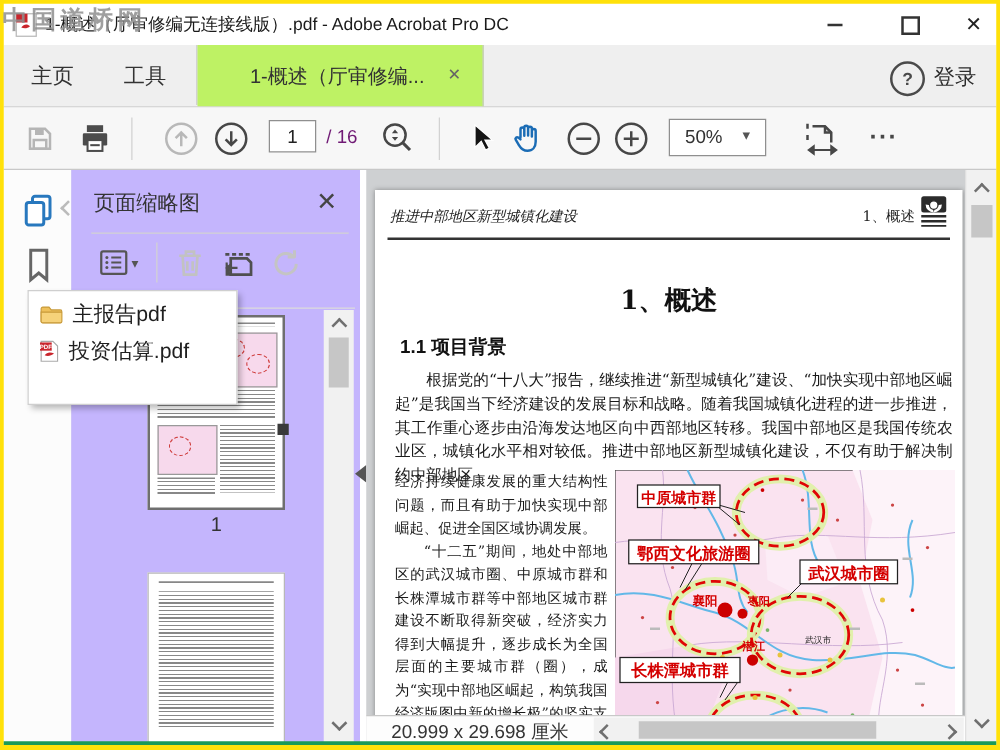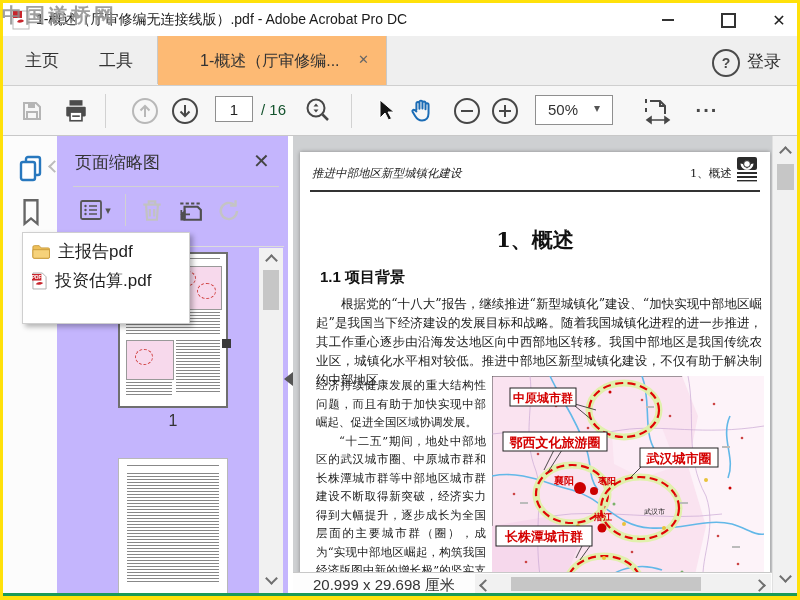--- a/index.html
+++ b/index.html
@@ -52,21 +52,21 @@
       <span style="width:11px;height:11px;border:2px solid #333;display:inline-block;"></span>
     </div>
     <div class="abs tbtn" style="left:757px;top:4px;width:38px;height:26px;font-size:16px;color:#222;">✕</div>
   </div>
 
   <div class="abs" style="left:3px;top:36px;width:794px;height:49px;background:#efefef;border-bottom:1px solid #cfcfcf;">
     <div class="abs" style="left:0;top:0;width:154px;height:48px;border-right:1px solid #c9c9c9;">
       <div class="abs tbtn" style="left:8px;top:0;width:62px;height:48px;font-size:17px;color:#333;">主页</div>
       <div class="abs tbtn" style="left:82px;top:0;width:62px;height:48px;font-size:17px;color:#333;">工具</div>
     </div>
-    <div class="abs" style="left:155px;top:0;width:228px;height:49px;background:#fdba74;border-right:1px solid #c9c9c9;">
+    <div class="abs" style="left:155px;top:0;width:228px;height:49px;background:#bef264;border-right:1px solid #c9c9c9;">
       <span class="abs" style="left:42px;top:15px;font-size:16px;color:#333;">1-概述（厅审修编...</span>
       <span class="abs" style="left:200px;top:16px;font-size:13px;color:#666;">✕</span>
     </div>
     <div class="abs tbtn" style="left:709px;top:13px;width:24px;height:24px;border:2px solid #4a4a4a;border-radius:50%;font-size:14px;font-weight:bold;color:#4a4a4a;">?</div>
     <div class="abs" style="left:744px;top:14px;font-size:17px;color:#2b2b2b;">登录</div>
   </div>
 
   <div class="abs" style="left:3px;top:86px;width:794px;height:49px;background:#f7f7f7;border-bottom:1px solid #c8c8c8;">
     <div class="abs tbtn" style="left:14px;top:10px;width:30px;height:30px;">
       <svg width="24" height="24" viewBox="0 0 24 24">
@@ -90,21 +90,21 @@
           <path d="M15 21V10M10.5 14.5 15 10l4.5 4.5" fill="none" stroke="#b8b8b8" stroke-width="2"></path>
         </svg>
     </div>
     <div class="abs tbtn" style="left:166px;top:9px;width:32px;height:32px;">
       <svg width="30" height="30" viewBox="0 0 30 30">
           <circle cx="15" cy="15" r="12" fill="none" stroke="#474747" stroke-width="2"></circle>
           <path d="M15 9v11M10.5 15.5 15 20l4.5-4.5" fill="none" stroke="#474747" stroke-width="2"></path>
         </svg>
     </div>
     <input class="abs" style="left: 212px; top: 10px; width: 38px; height: 26px; border: 1px solid rgb(143, 143, 143); text-align: center; font-size: 15px; color: rgb(34, 34, 34); background: rgb(255, 255, 255); box-sizing: border-box;" value="1">
-    <span class="abs" style="left:258px;top:15px;font-size:15px;color:#14532d;">/ 16</span>
+    <span class="abs" style="left:258px;top:15px;font-size:15px;color:#701a75;">/ 16</span>
     <div class="abs tbtn" style="left:298px;top:8px;width:34px;height:34px;">
       <svg width="30" height="30" viewBox="0 0 30 30">
           <circle cx="13" cy="12" r="8.5" fill="none" stroke="#474747" stroke-width="2"></circle>
           <path d="M19.5 18.5 25 24" stroke="#474747" stroke-width="2.5"></path>
           <path d="M13 7.5l2.5 3h-5zM13 16.5l-2.5-3h5z" fill="#474747"></path>
         </svg>
     </div>
     <div class="abs vsep" style="left:348px;top:8px;height:34px;"></div>
     <div class="abs tbtn" style="left:368px;top:9px;width:28px;height:32px;">
       <svg width="22" height="26" viewBox="0 0 22 26">

